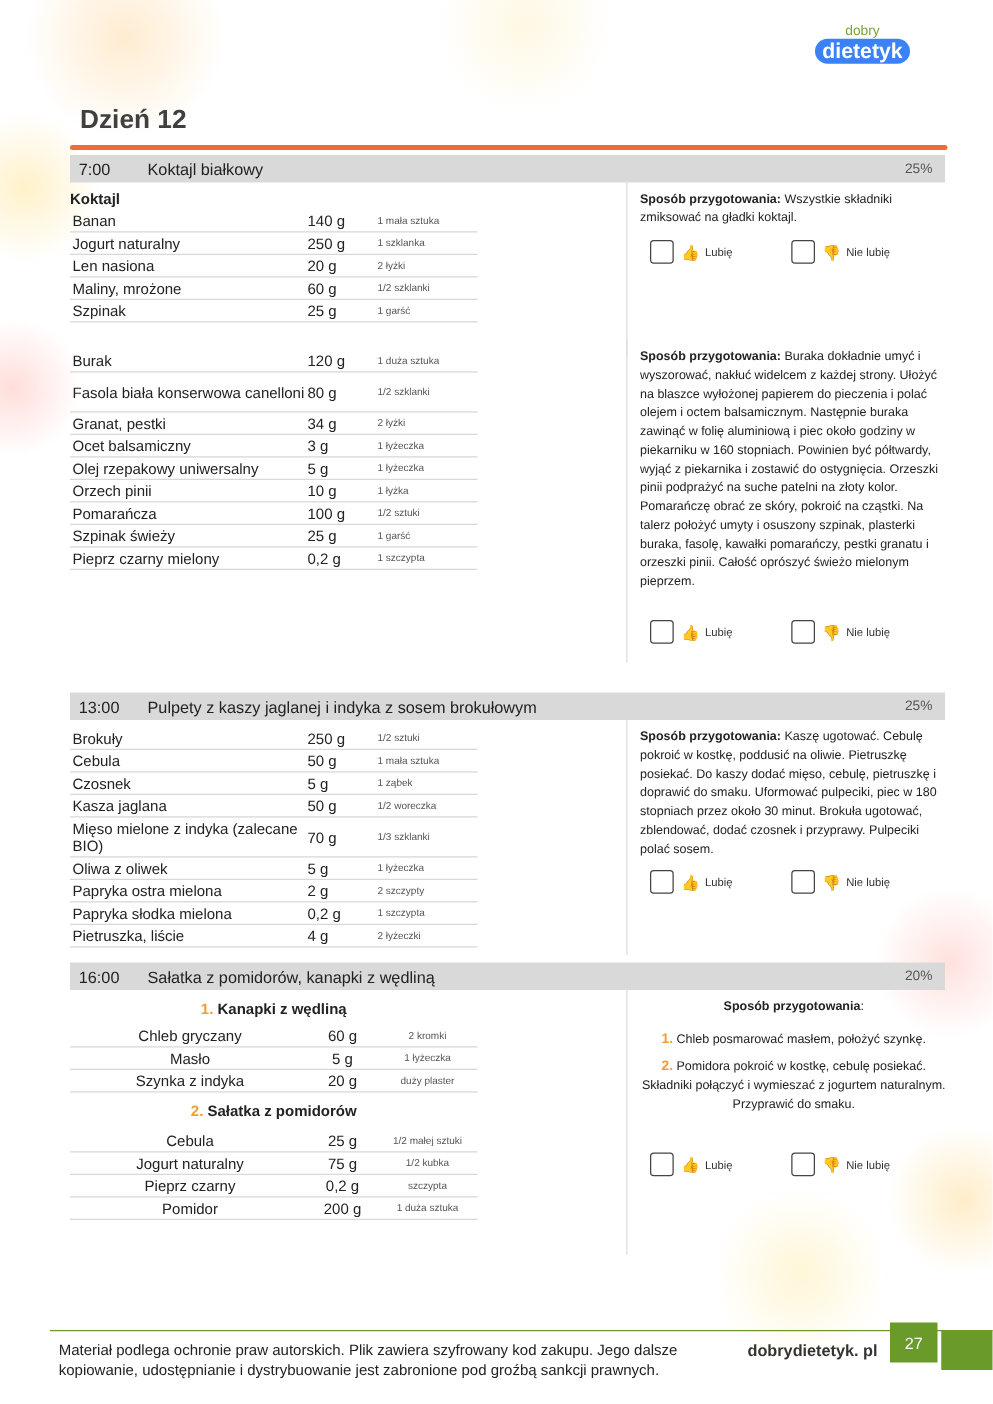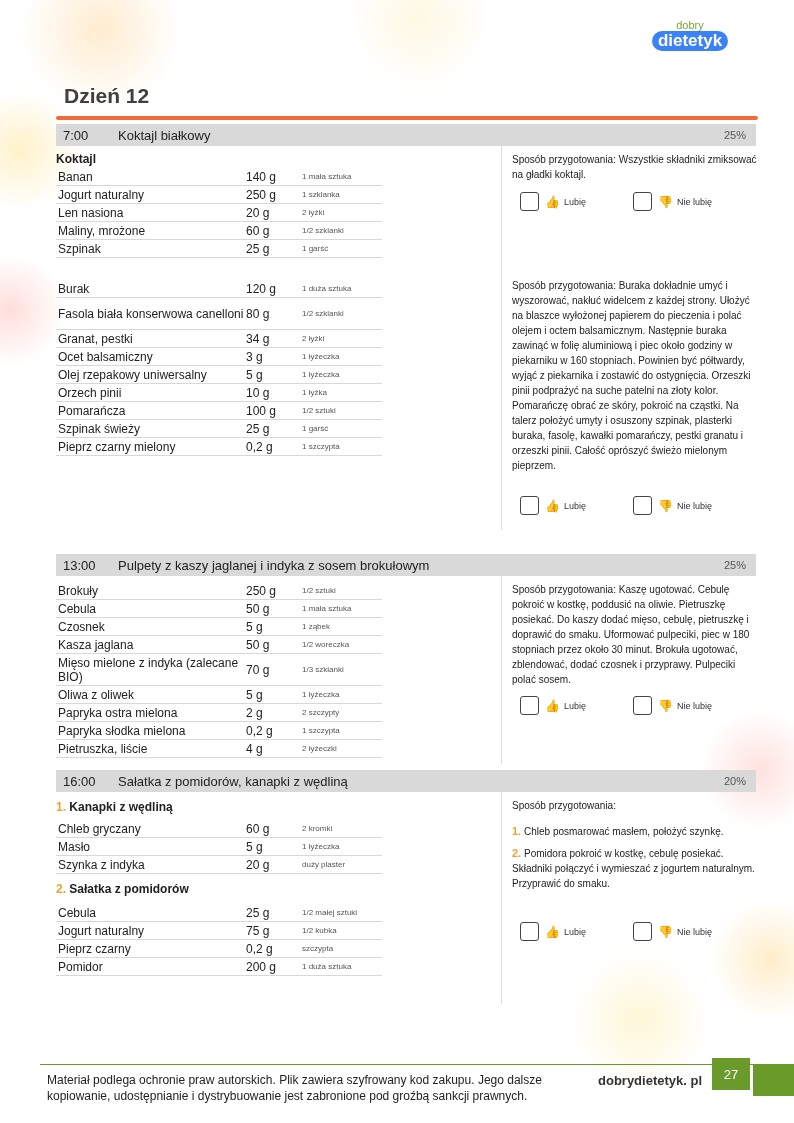--- a/index.html
+++ b/index.html
@@ -38,21 +38,21 @@
       height: 22px; background: #d9d9d9; display: flex; align-items: center;
       font-size: 13px; color: #222; position: relative;
     }
     .meal-head .time { width: 62px; padding-left: 7px; }
     .meal-head .name { flex: 1; }
     .meal-head .pct { font-size: 11px; color: #555; padding-right: 10px; }
     .meal-body { position: relative; }
     .ing-col { position: absolute; left: 0; width: 326px; }
     .vdiv { position: absolute; left: 445px; width: 1px; background: #ddd; }
     .prep { position: absolute; left: 456px; width: 246px; font-size: 10px; line-height: 15px; color: #222; }
-    .prep b { font-weight: normal; }
+    .prep b { font-weight: bold; }
     .sub-title { font-size: 12px; font-weight: bold; height: 18px; line-height: 18px; }
     .sub-title .num { color: #f0a030; }
     .row {
       display: flex; align-items: center; font-size: 12px; height: 18px;
       border-bottom: 1px solid #d8d8d8; padding-left: 2px;
     }
     .row.tall { height: 32px; line-height: 14px; }
     .row .n { width: 188px; }
     .row .q { width: 56px; }
     .row .u { font-size: 8px; color: #555; flex: 1; }
@@ -270,21 +270,21 @@
     </div>
   </div>
 </div>
 
 <div class="meal" style="top:770px;">
   <div class="meal-head">
     <span class="time">16:00</span>
     <span class="name">Sałatka z pomidorów, kanapki z wędliną</span>
     <span class="pct">20%</span>
   </div>
-  <div class="meal-body" style="height:212px;">
+  <div class="meal-body" style="height:212px;text-align:center;">
     <div class="ing-col" style="top:6px;">
       <div class="sub-title"><span class="num">1.</span> <span>Kanapki z wędliną</span></div>
       <div style="height:4px"></div>
       <div class="row">
           <span class="n">Chleb gryczany</span>
           <span class="q">60 g</span>
           <span class="u">2 kromki</span>
         </div>
       <div class="row">
           <span class="n">Masło</span>

